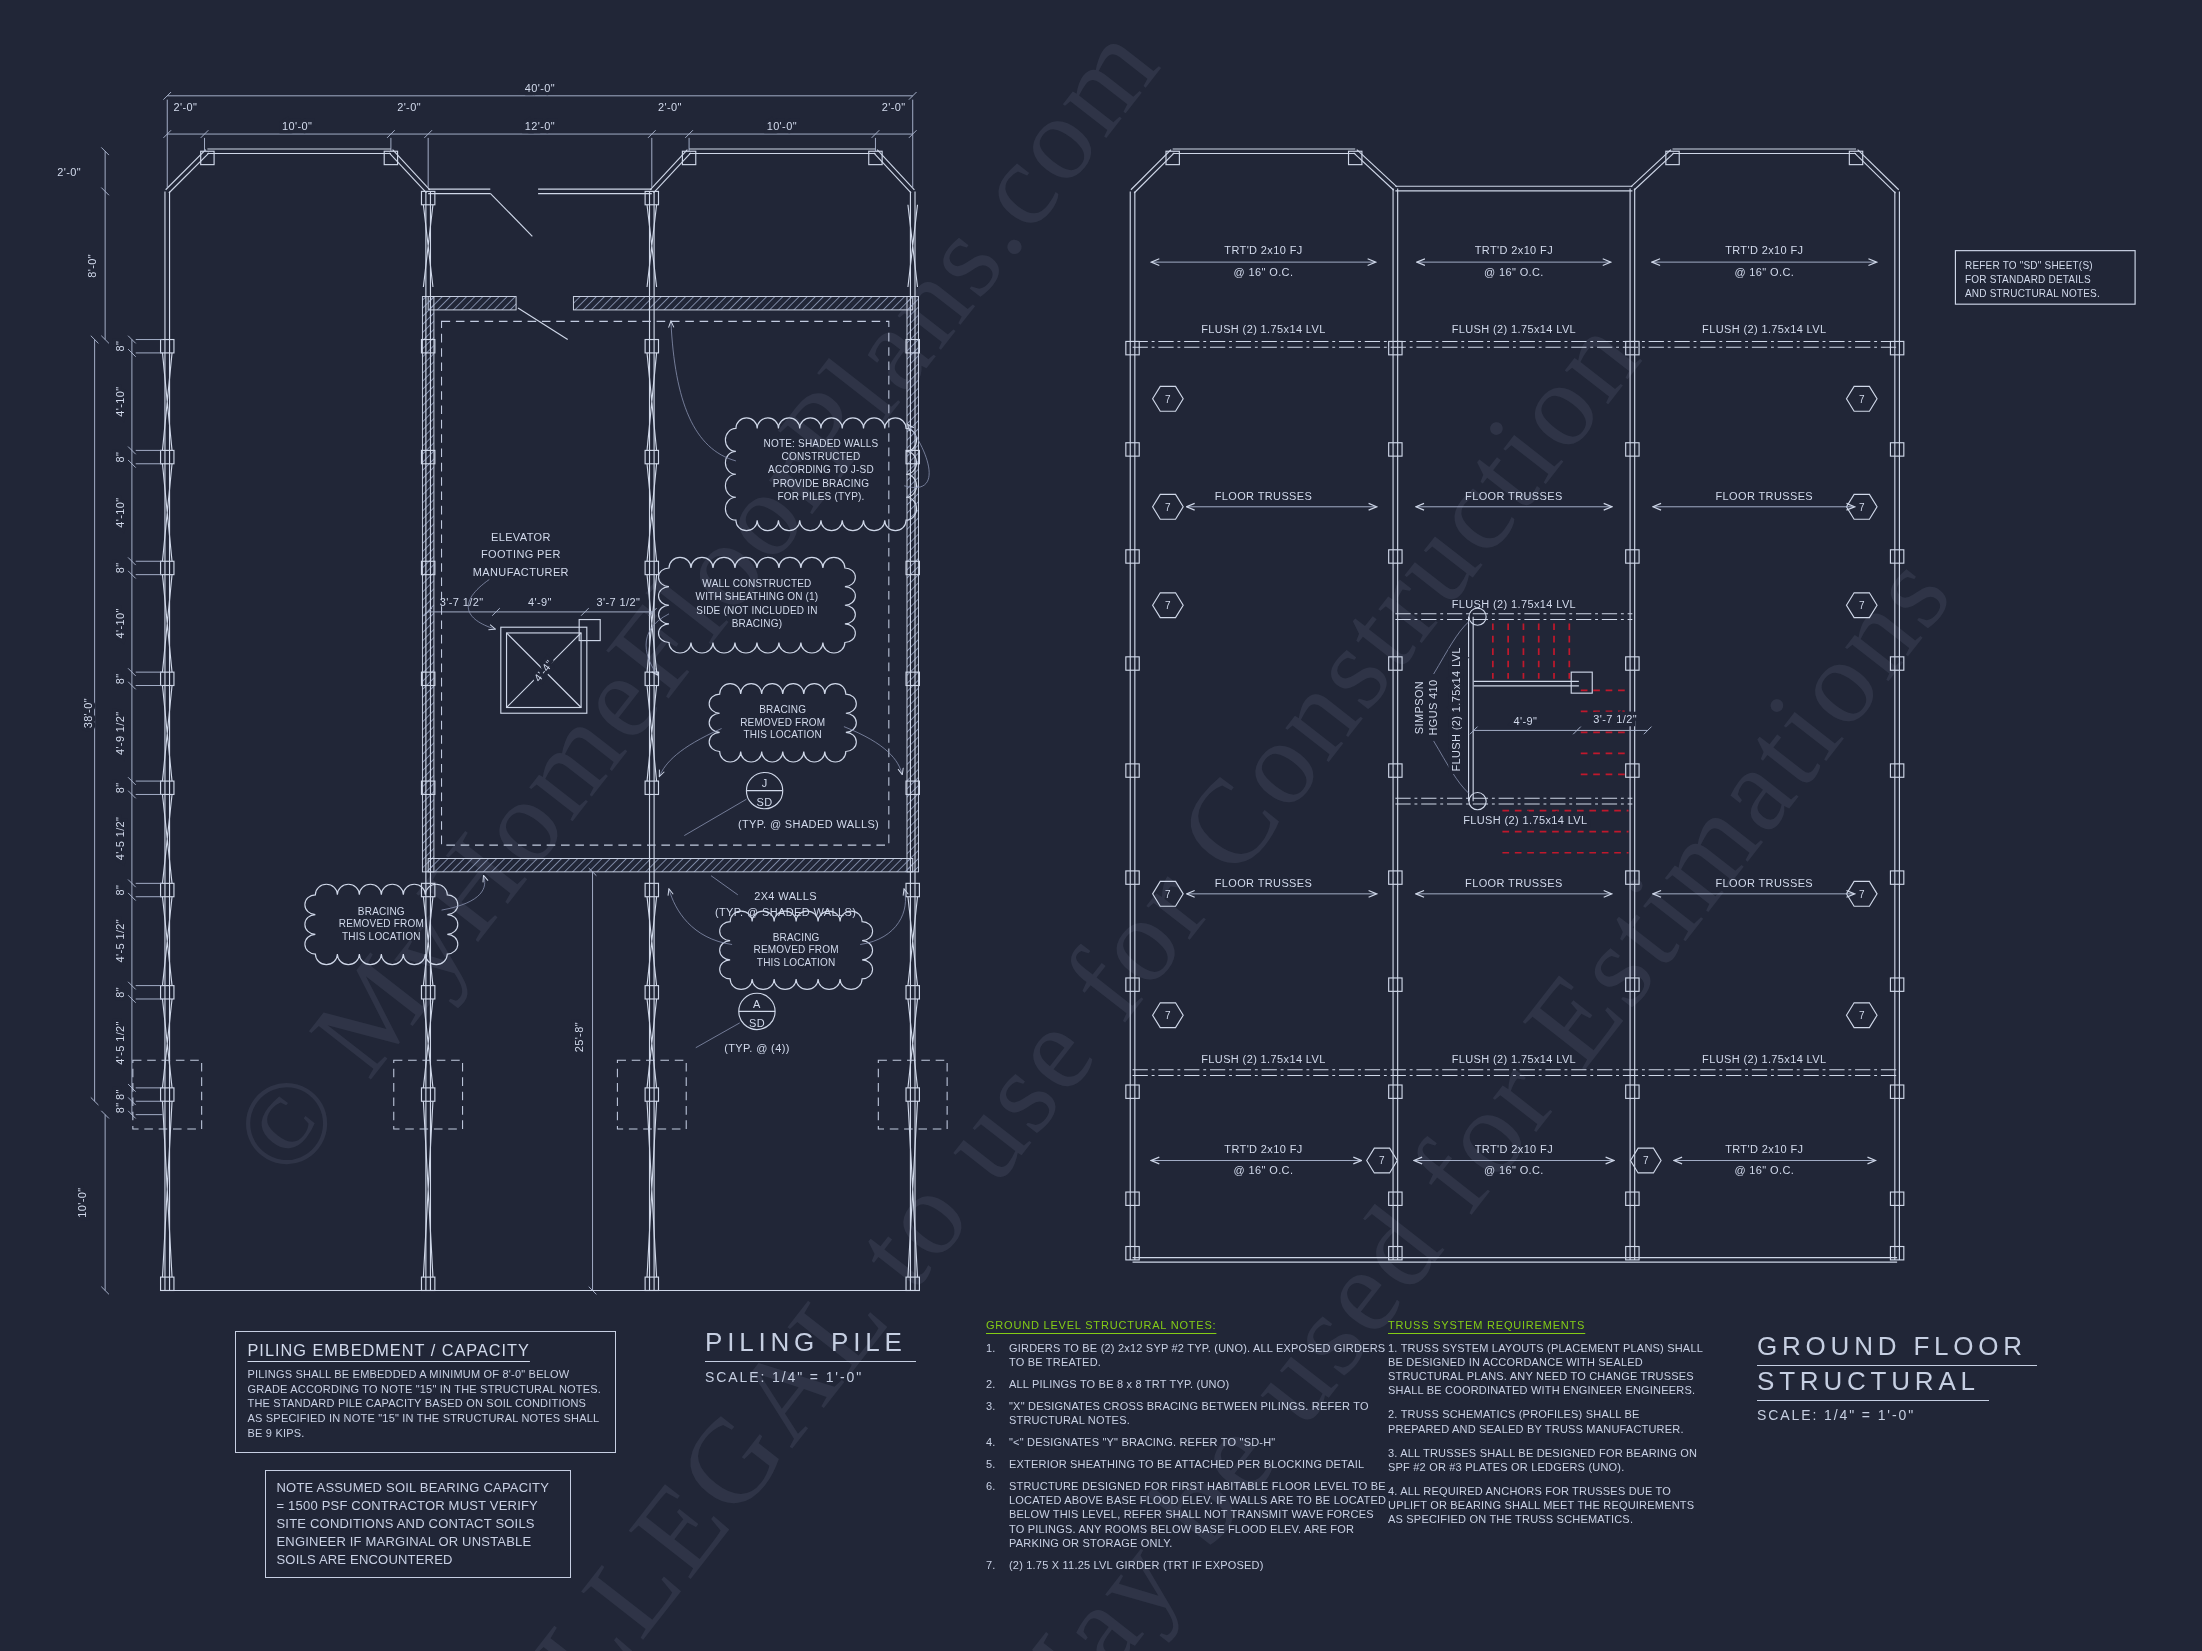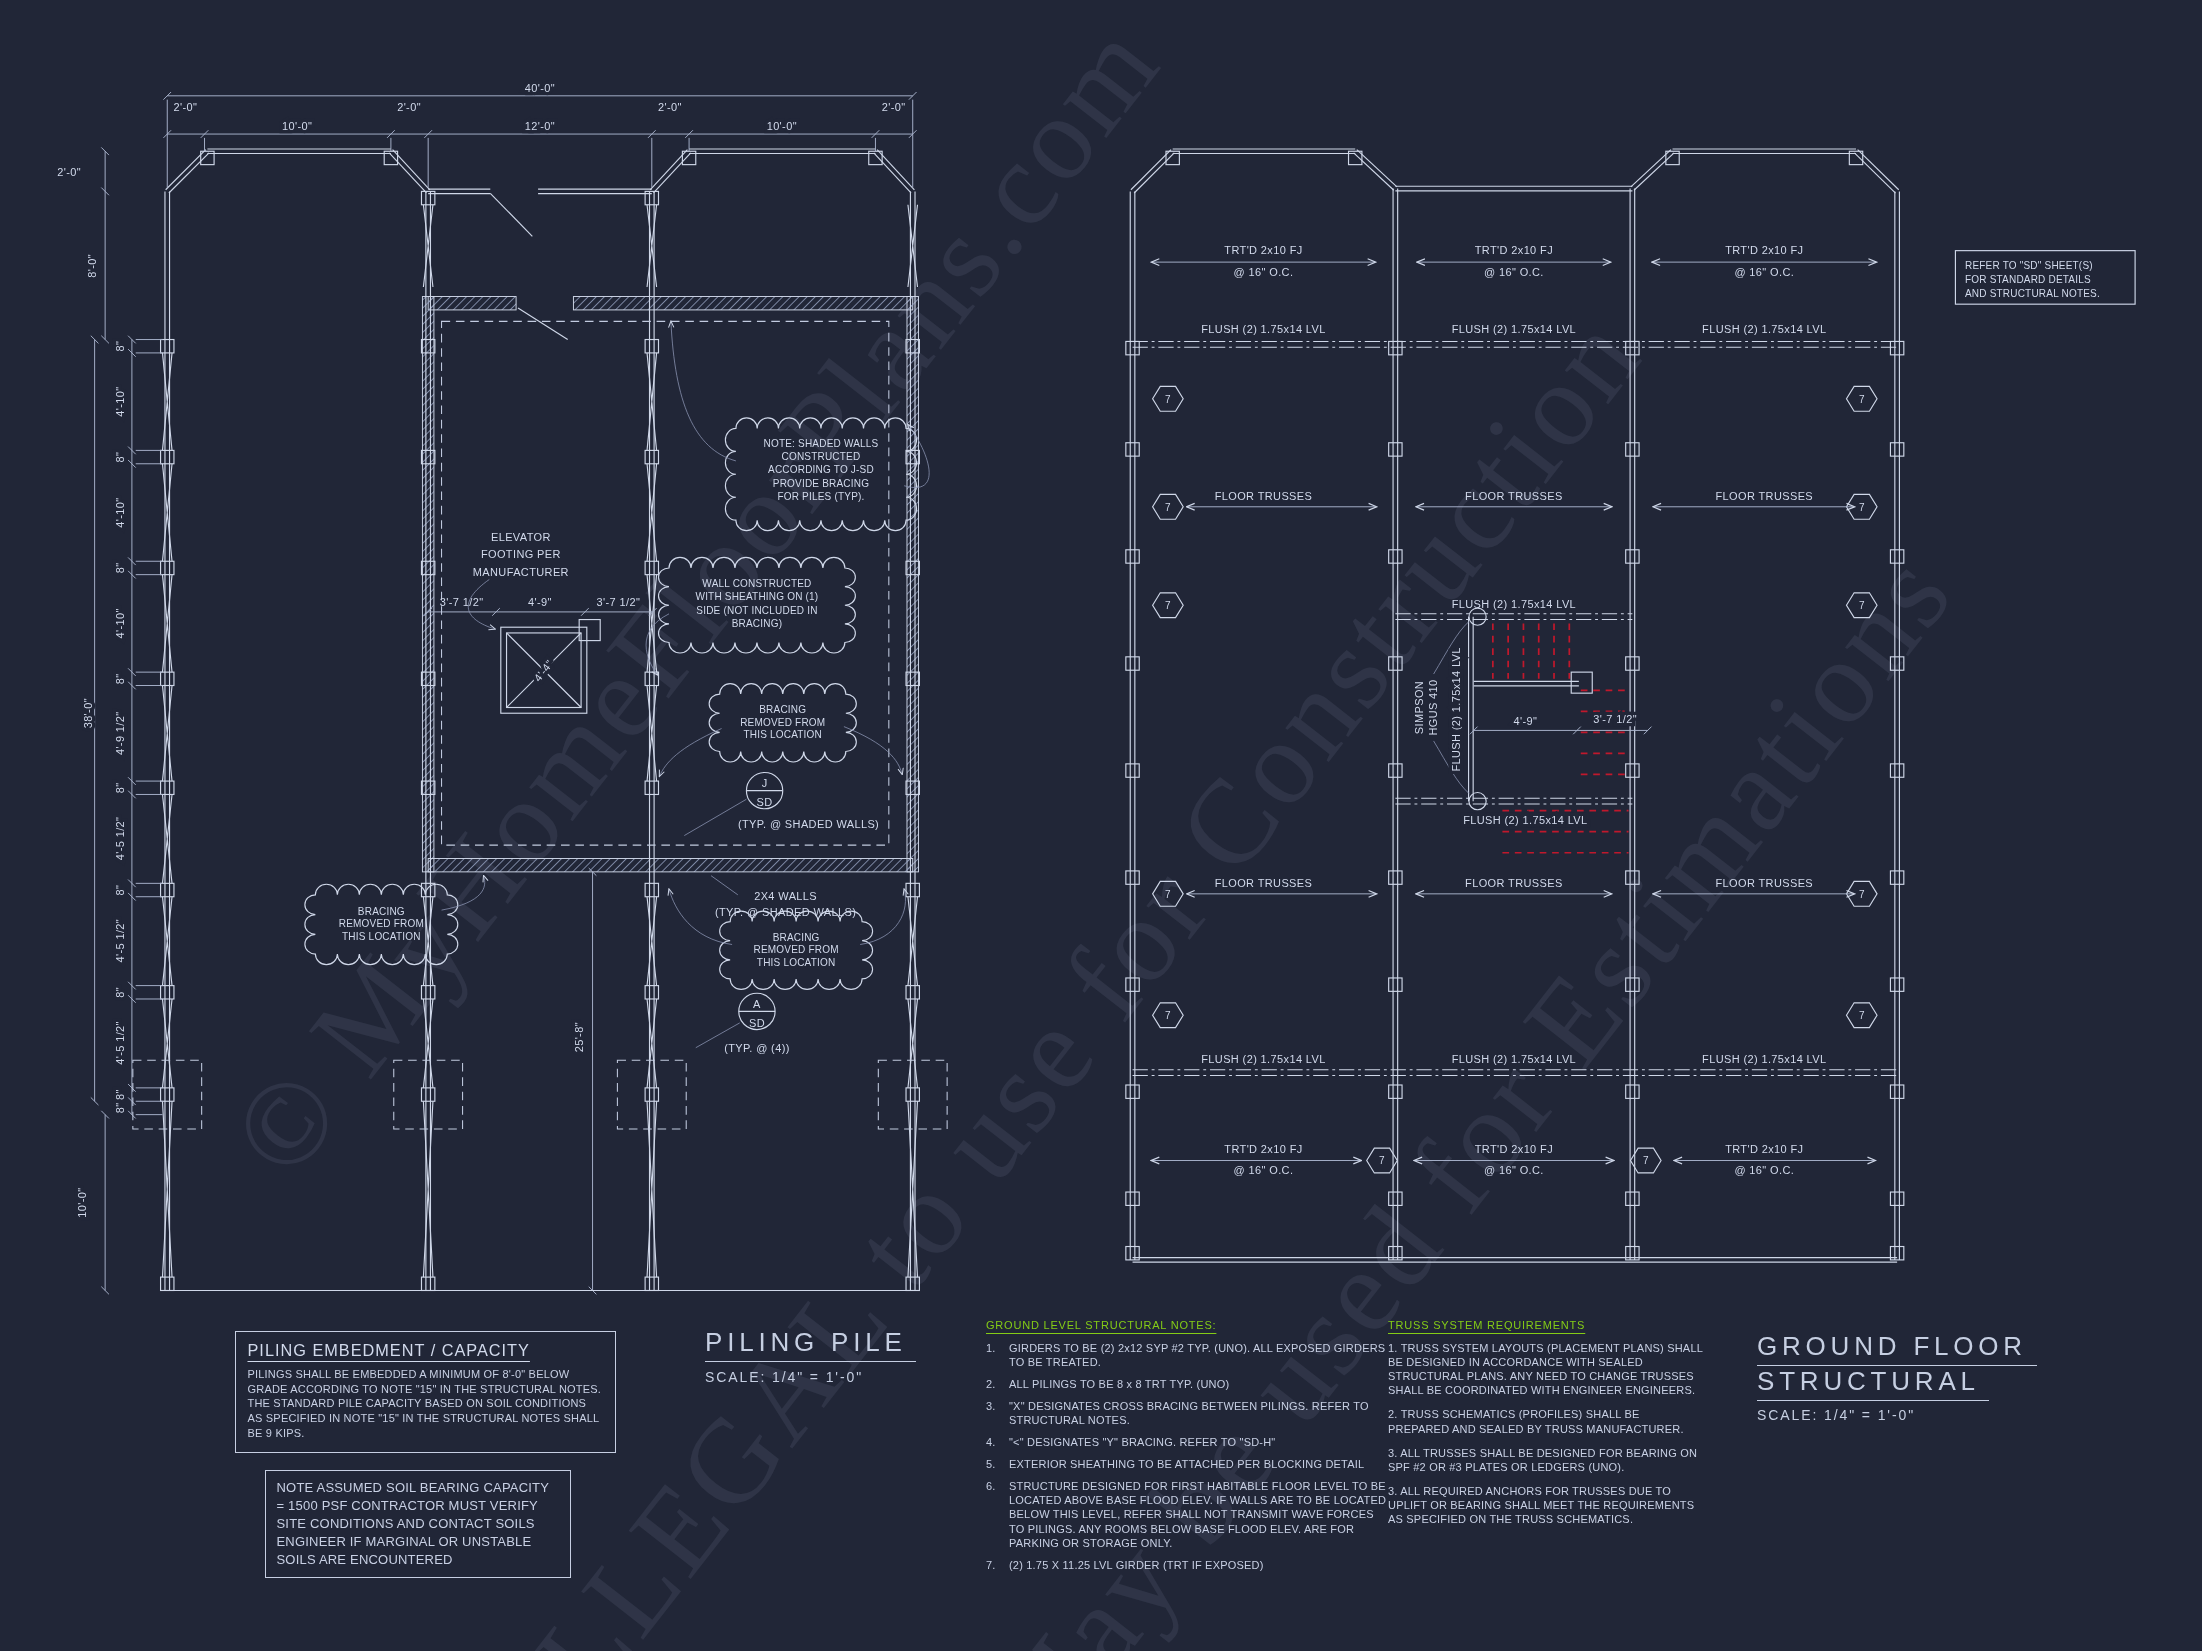--- a/index.html
+++ b/index.html
@@ -582,21 +582,21 @@
         </div>
       </div>
   </div>
 
   <div id="tsr">
     <div class="h2">TRUSS SYSTEM REQUIREMENTS</div>
     <div style="margin-top:9.6px" id="tsr-items">
         <p>1. TRUSS SYSTEM LAYOUTS (PLACEMENT PLANS) SHALL BE DESIGNED IN ACCORDANCE WITH SEALED STRUCTURAL PLANS. ANY NEED TO CHANGE TRUSSES SHALL BE COORDINATED WITH ENGINEER ENGINEERS.</p>
         <p>2. TRUSS SCHEMATICS (PROFILES) SHALL BE PREPARED AND SEALED BY TRUSS MANUFACTURER.</p>
         <p>3. ALL TRUSSES SHALL BE DESIGNED FOR BEARING ON SPF #2 OR #3 PLATES OR LEDGERS (UNO).</p>
-        <p>3. ALL REQUIRED ANCHORS FOR TRUSSES DUE TO UPLIFT OR BEARING SHALL MEET THE REQUIREMENTS AS SPECIFIED ON THE TRUSS SCHEMATICS.</p>
+        <p>4. ALL REQUIRED ANCHORS FOR TRUSSES DUE TO UPLIFT OR BEARING SHALL MEET THE REQUIREMENTS AS SPECIFIED ON THE TRUSS SCHEMATICS.</p>
       </div>
   </div>
 
   <div id="ground-title">
     <div><span class="plan-title">GROUND FLOOR</span></div>
     <div><span class="plan-title">STRUCTURAL</span></div>
     <div class="plan-scale">SCALE:  1/4"  =  1'-0"</div>
   </div>
 </div>
 

